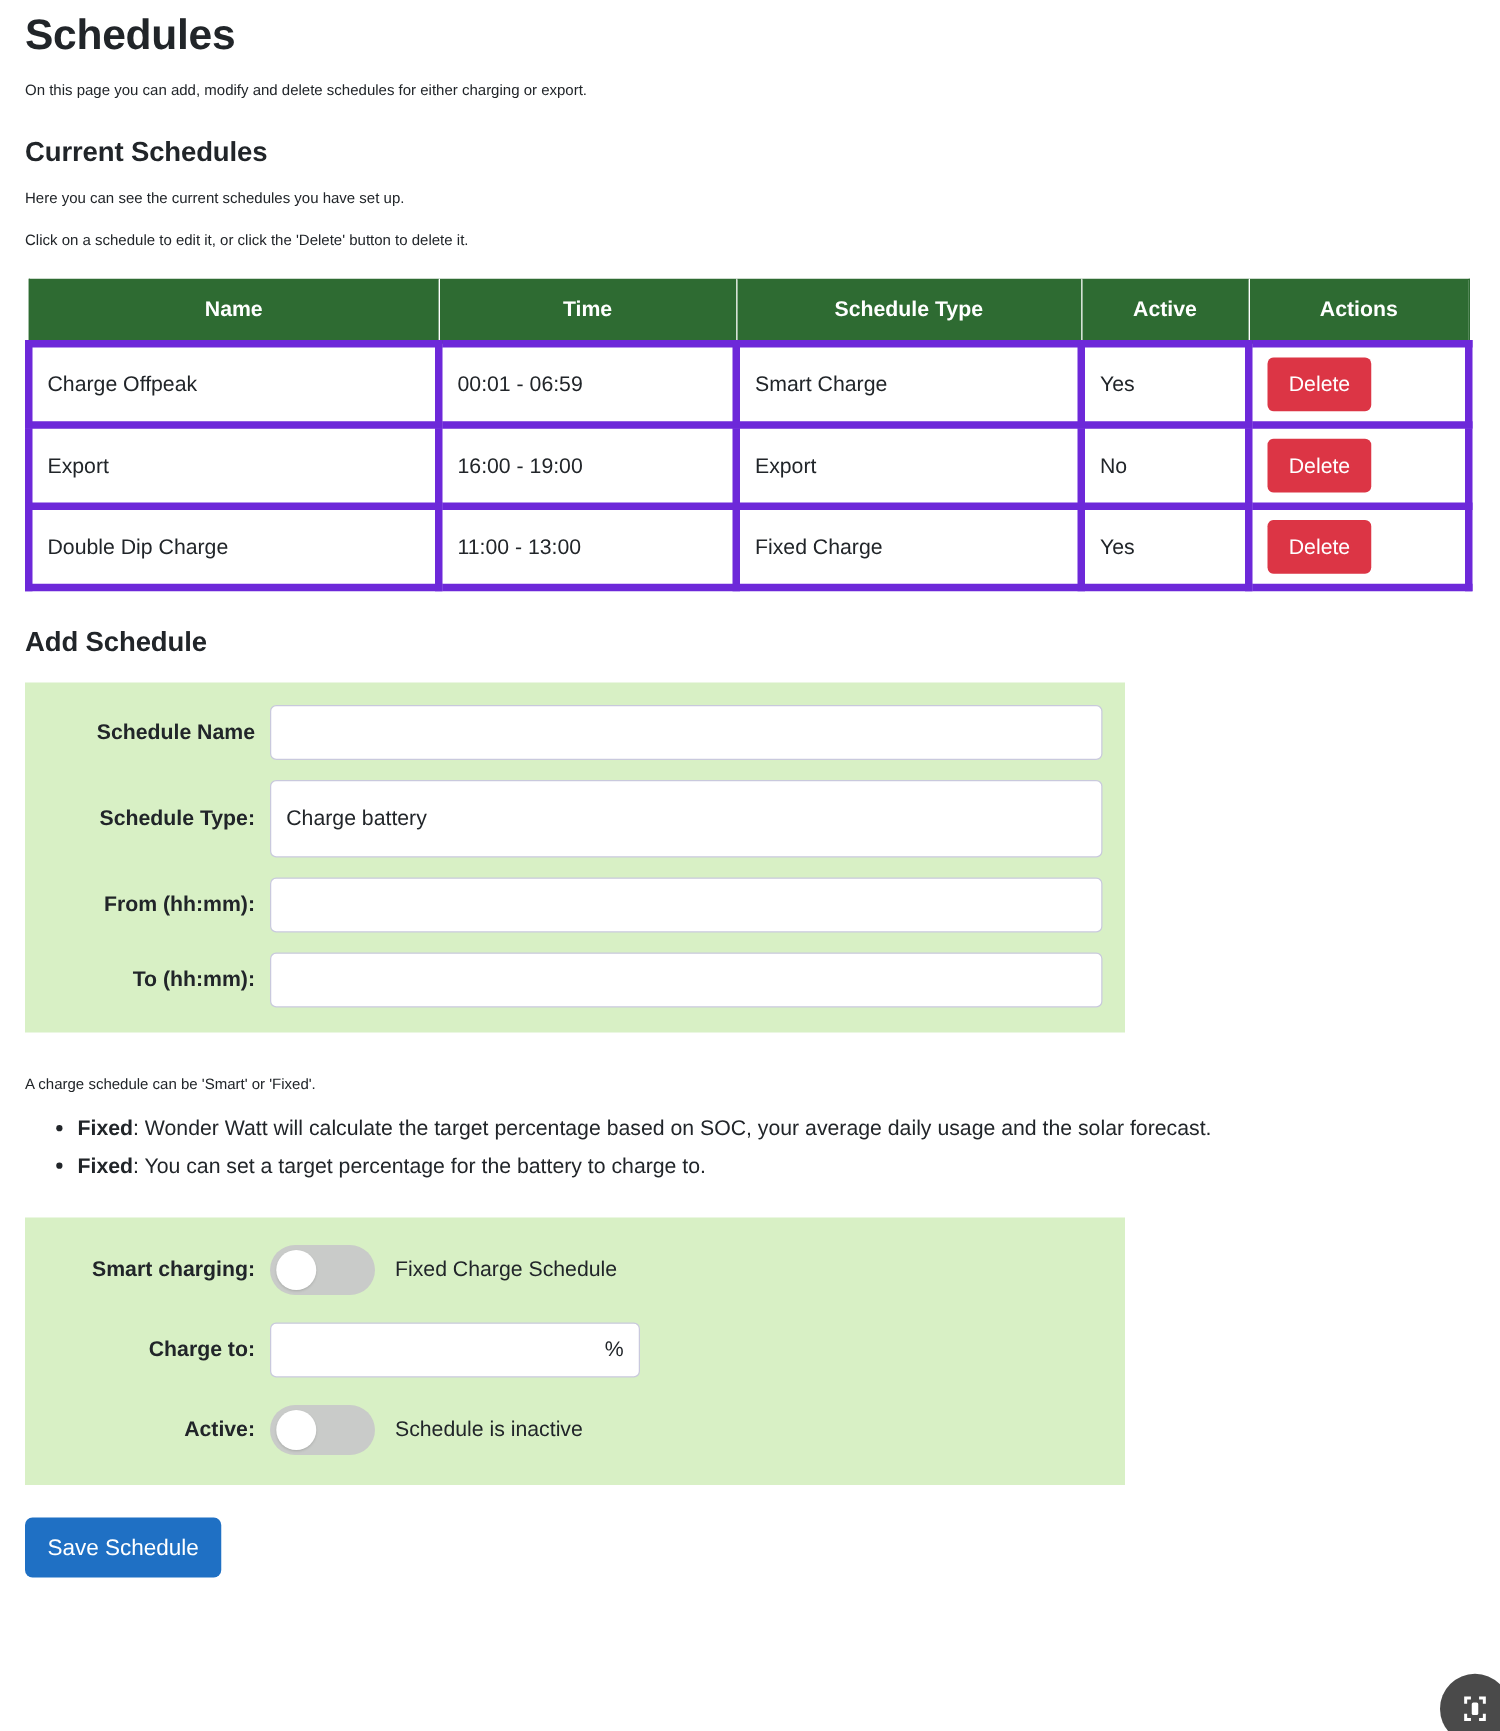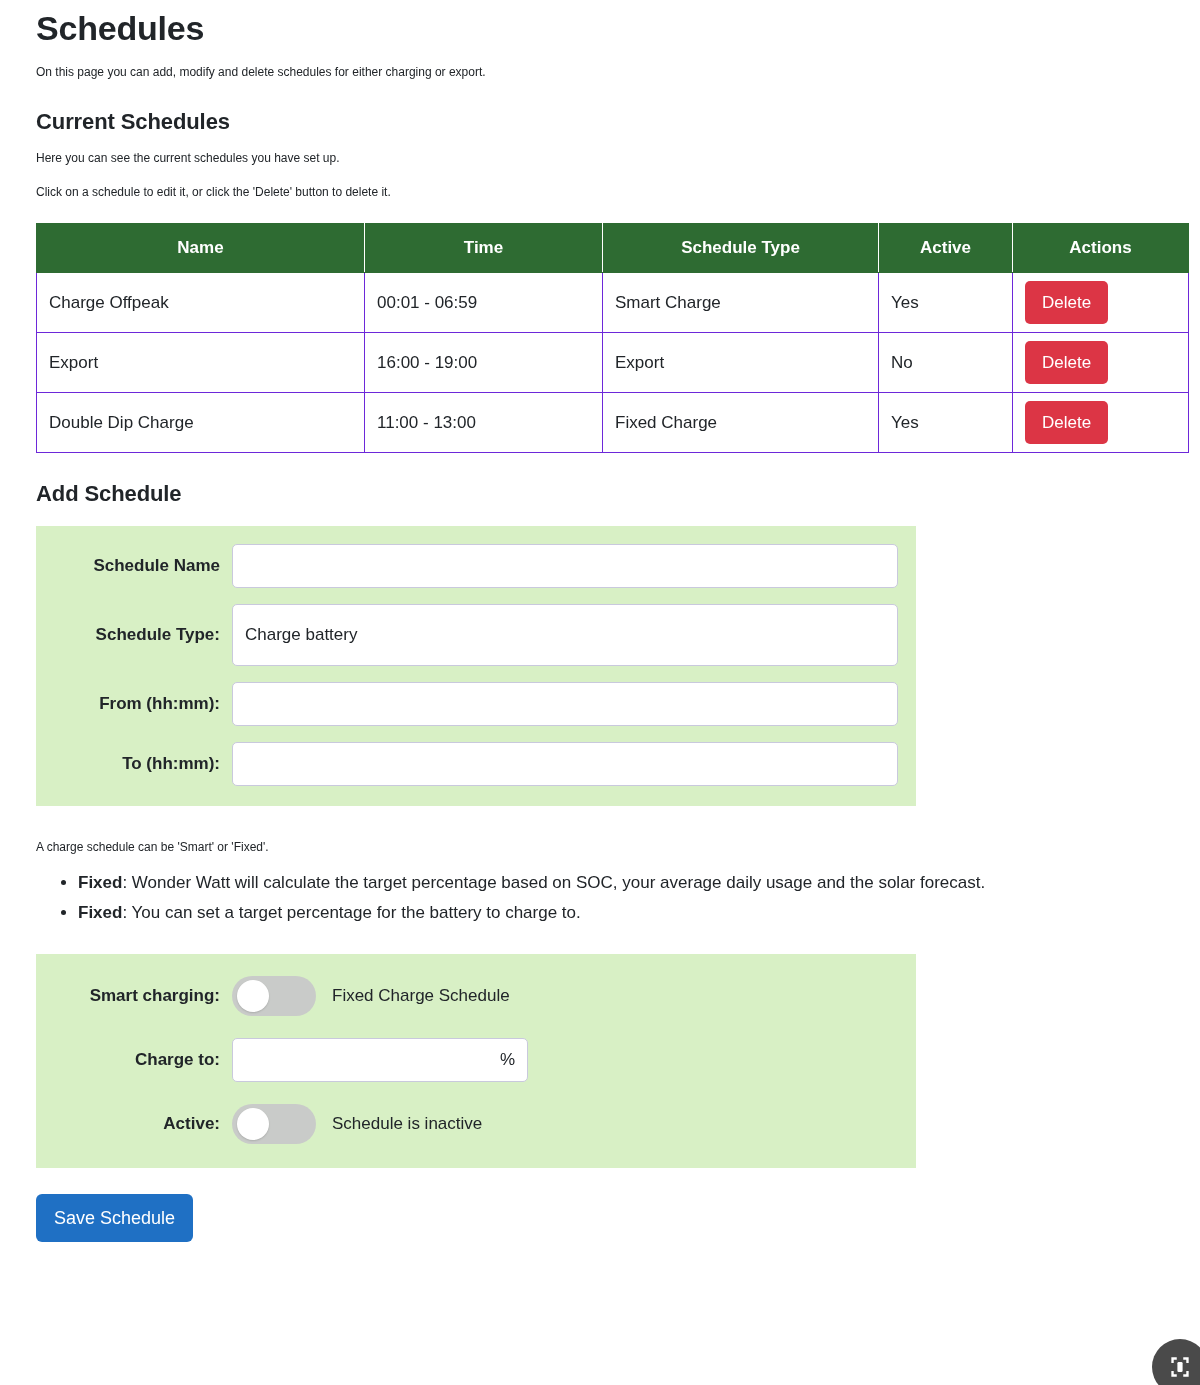--- a/index.html
+++ b/index.html
@@ -11,21 +11,21 @@
   body {
     width: 1200px;
     height: 1385px;
     position: relative;
     overflow: hidden;
     font-family: "Liberation Sans", sans-serif;
     color: #212529;
     -webkit-font-smoothing: antialiased;
   }
   .page {
-    padding: 0 36px;
+    padding: 0 20px;
   }
 
   
   h1.page-title {
     font-size: 34px;
     line-height: 1.2;
     font-weight: 700;
     margin: 8px 0 0 0;
     letter-spacing: -0.2px;
     color: #212529;
@@ -68,21 +68,21 @@
     color: #ffffff;
     font-weight: 700;
     font-size: 17px;
     text-align: center;
     padding: 14px 8px;
     border: 1px solid #2e6b32;
     border-right-color: #ffffff;
   }
   table.schedules thead th:last-child { border-right-color: #2e6b32; }
   table.schedules tbody td {
-    border: 1px solid #6d28d9;
+    border: 6px solid #6d28d9;
     padding: 18px 10px 18px 12px;
     vertical-align: middle;
     height: 56px;
     color: #212529;
   }
   table.schedules tbody td.cell-actions {
     padding: 8px 10px 8px 12px;
   }
   .col-name   { width: 328px; }
   .col-time   { width: 238px; }

